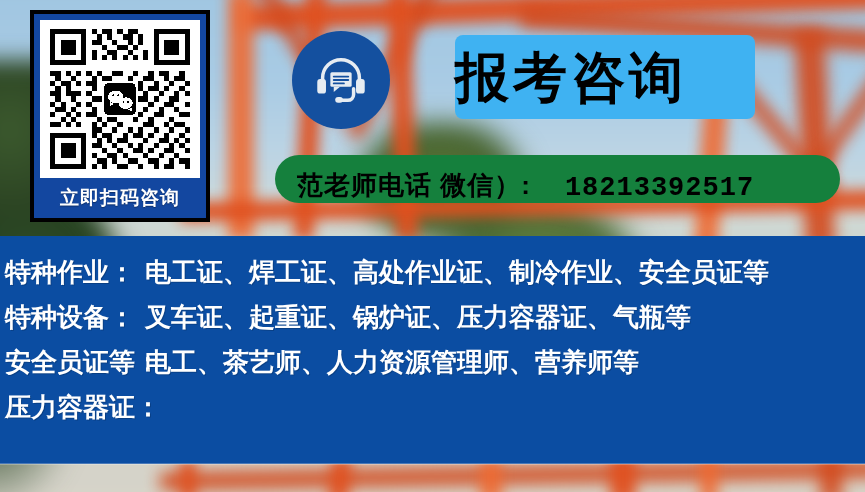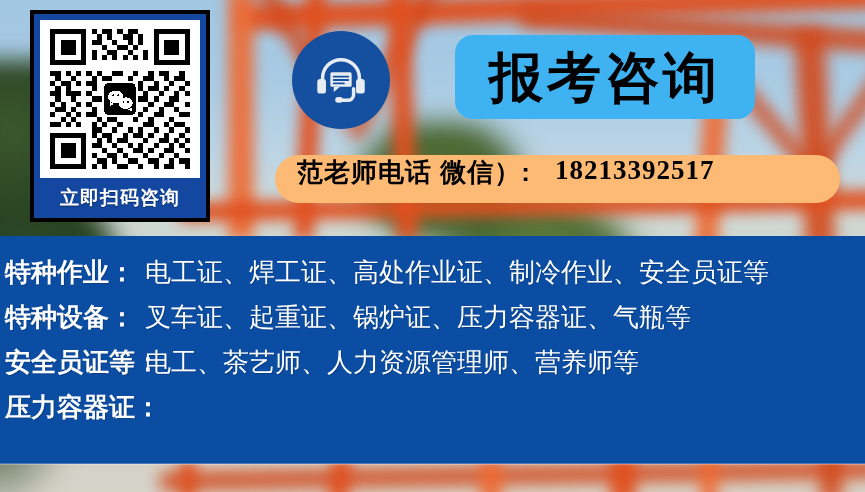--- a/index.html
+++ b/index.html
@@ -78,49 +78,49 @@
     background:#14509f;
     display:flex;align-items:center;justify-content:center;
   }
   .headset svg{width:62px;height:62px;display:block;}
 
   
   .badge-main{
     position:absolute;left:455px;top:35px;
     width:300px;height:84px;
     background:#3fb2f2;
-    border-radius:18px;
-    display:flex;align-items:center;justify-content:center;
+    border-radius:8px;
+    display:flex;align-items:center;
   }
   .badge-main-text{
     color:#000000;
     font-size:54px;font-weight:bold;
     letter-spacing:4px;
     line-height:1;
     font-family:"Liberation Sans","DejaVu Sans",sans-serif;
   }
 
   
   .phone-pill{
     position:absolute;left:275px;top:155px;
     width:565px;height:48px;
-    background:#fdba74;
+    background:#15803d;
     border-radius:24px;
-    display:flex;align-items:flex-start;
+    display:flex;align-items:flex-end;
     box-sizing:border-box;
     padding-left:22px;
   }
   .phone-label{
     color:#000;font-size:26px;font-weight:bold;letter-spacing:1px;
     font-family:"Liberation Sans","DejaVu Sans",sans-serif;
   }
   .phone-number{
     color:#000;font-size:27px;font-weight:bold;letter-spacing:1px;
-    margin-left:24px;
-    font-family:Liberation Serif, serif;
+    margin-left:34px;
+    font-family:Liberation Mono, monospace;
   }
 
   
   .band{
     position:absolute;left:0;top:236px;width:865px;height:228px;
     background:#0b4da2;
     box-sizing:border-box;
     padding:14px 0 0 5px;
   }
   .srv-row{
@@ -129,21 +129,21 @@
     white-space:nowrap;
   }
   .srv-label{
     color:#ffffff;font-size:26px;font-weight:bold;
     letter-spacing:0px;
     width:140px;flex:0 0 140px;
     text-shadow:1px 1px 0 rgba(0,0,0,.18);
     font-family:"Liberation Sans","DejaVu Sans",sans-serif;
   }
   .srv-value{
-    color:#ffffff;font-size:26px;font-weight:normal;
+    color:#ffffff;font-size:26px;font-weight:bold;
     letter-spacing:0px;
     text-shadow:1px 1px 0 rgba(0,0,0,.18);
     font-family:"Liberation Sans","DejaVu Sans",sans-serif;
   }
   .band-bottom-edge{
     position:absolute;left:0;top:463px;width:865px;height:2px;
     background:rgba(255,255,255,.25);
   }
 </style>
 </head>

